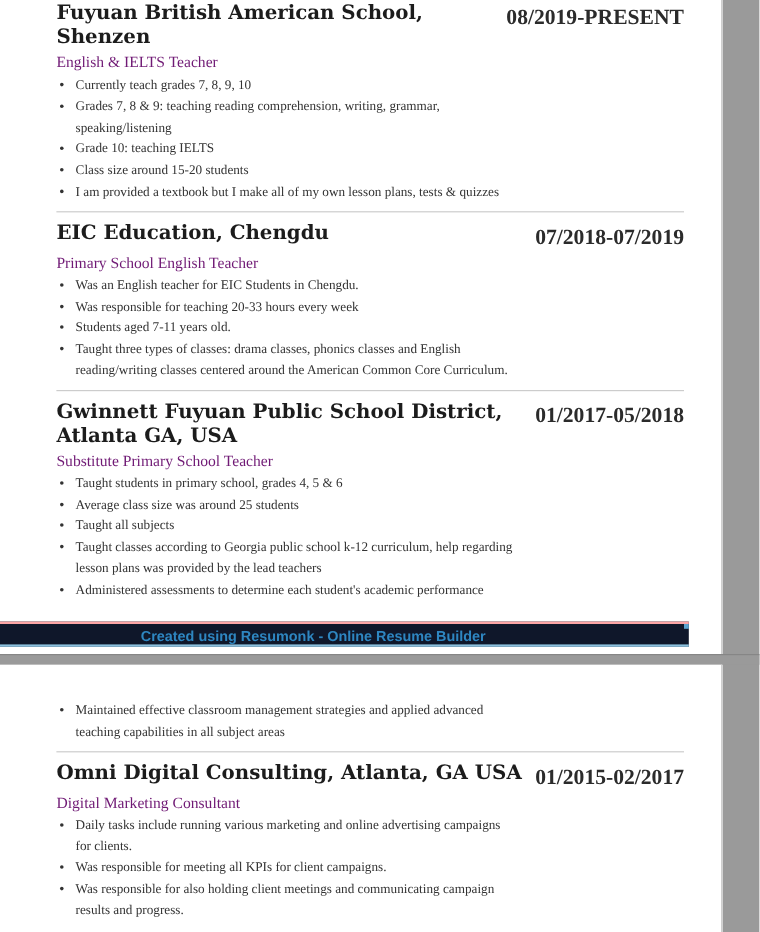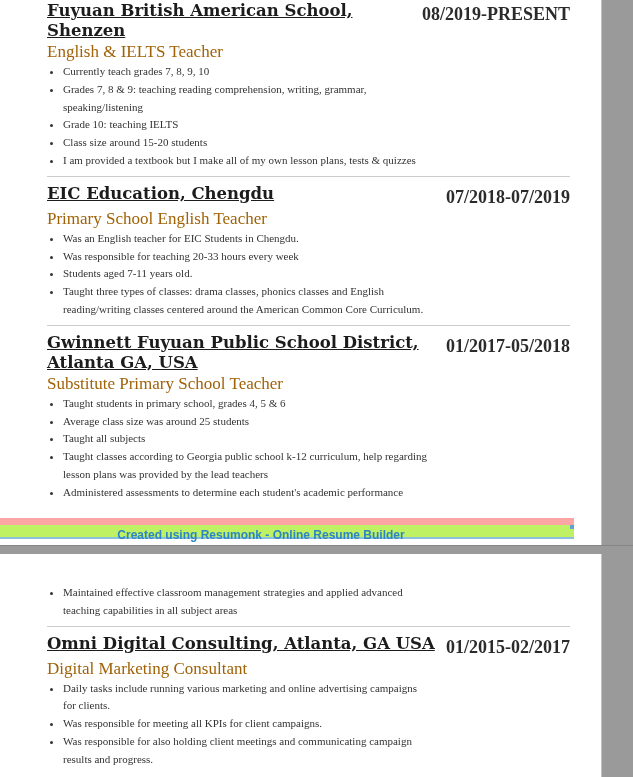--- a/index.html
+++ b/index.html
@@ -40,36 +40,35 @@
   }
   .entry-header h2 {
     margin: 0;
     font-family: "DejaVu Serif", serif;
     font-size: 16.5px;
     line-height: 20px;
     font-weight: 700;
     color: #1c1c1c;
     white-space: pre-line;
     max-width: 425px;
-    text-decoration: underline;
   }
   .date {
     flex-shrink: 0;
     margin-top: 3px;
     font-family: "Liberation Serif", serif;
     font-size: 18px;
     font-weight: 700;
     color: #2b2b2b;
     white-space: nowrap;
   }
   .job-title {
     margin: 2px 0 0 0;
-    font-size: 17px;
+    font-size: 13px;
     line-height: 18px;
-    color: #a16207;
+    color: #701a75;
   }
   ul.bullets {
     margin: 2px 0 6px 0;
     padding-left: 16px;
     list-style: disc outside;
   }
   ul.bullets li {
     font-size: 11px;
     line-height: 17.8px;
     color: #333333;
@@ -83,22 +82,22 @@
   }
   section.entry { padding-top: 7px; }
   section.entry.first { padding-top: 0; }
   ul.continuation { margin-top: 30px; }
 
   .footer-box {
     position: absolute;
     left: 0; top: 518px;
     width: 574px; height: 21px;
     box-sizing: border-box;
-    background: #bef264;
-    border-top: 7px solid #fca5a5;
+    background: #0f172a;
+    border-top: 2px solid #fca5a5;
     border-bottom: 2px solid #8cc0dd;
     text-align: center;
     padding-right: 52px;
     cursor: pointer;
   }
   .footer-box::after {
     content: "";
     position: absolute;
     right: 0; top: 0;
     width: 4px; height: 4px;

